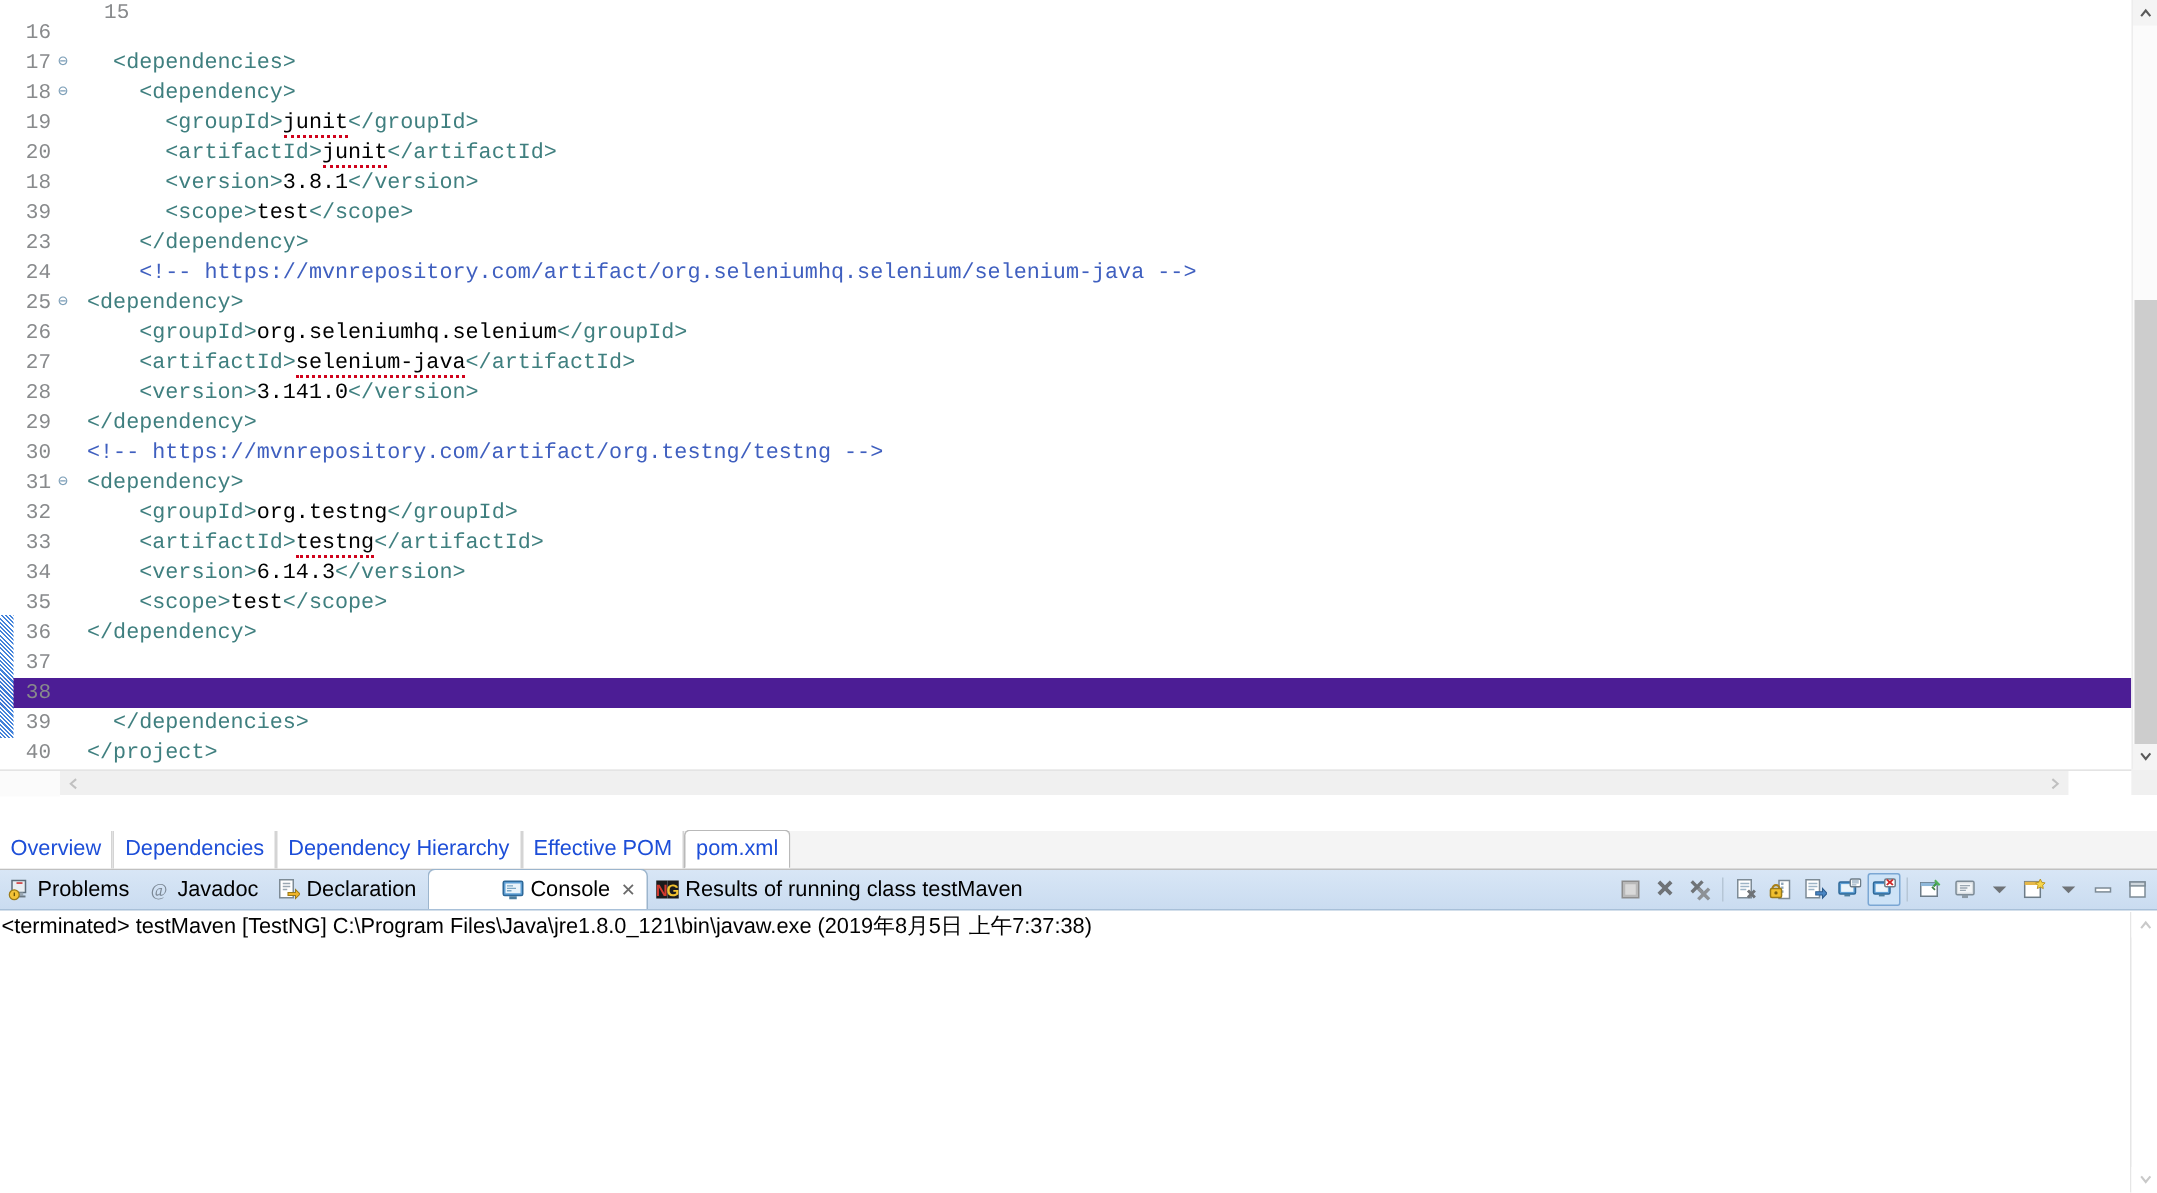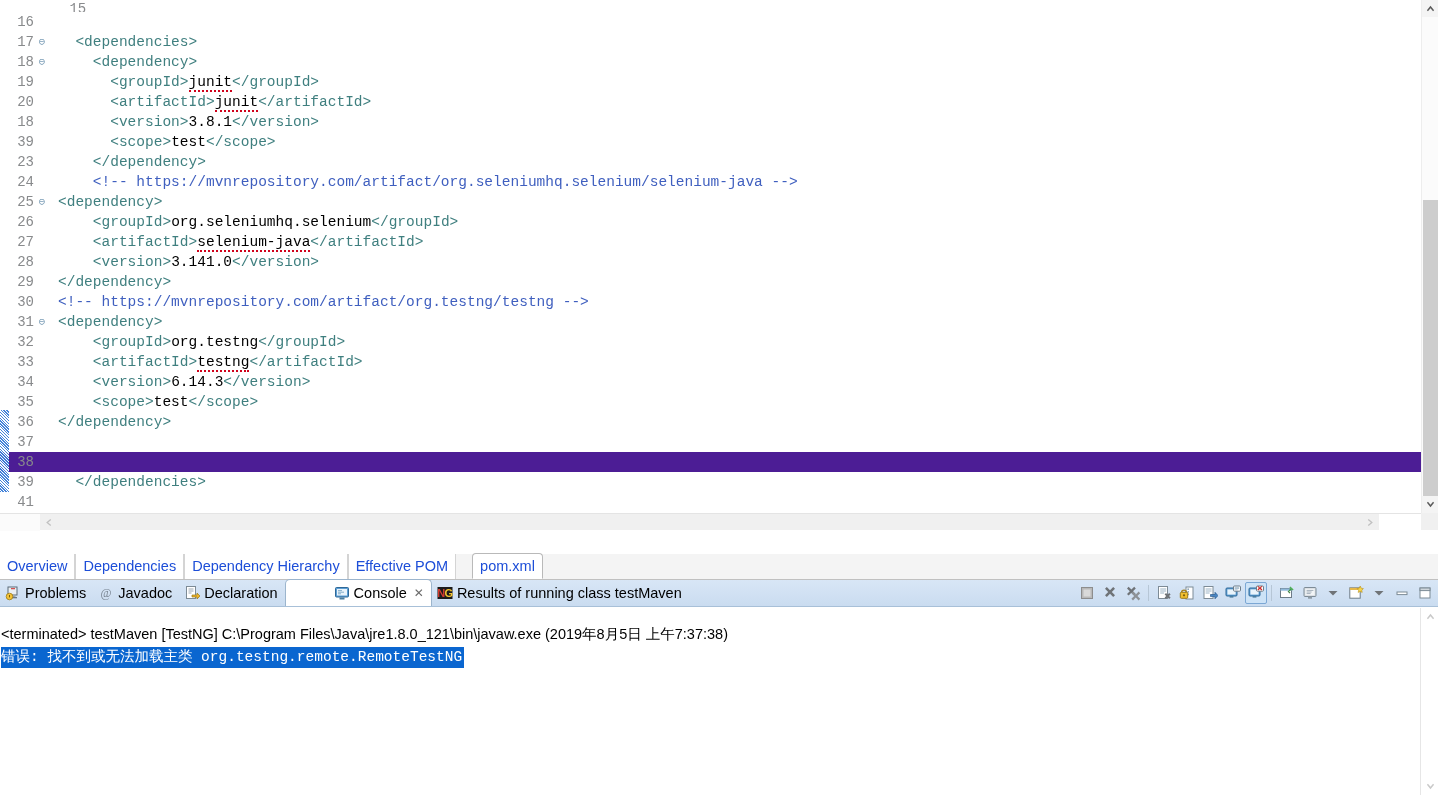--- a/index.html
+++ b/index.html
@@ -122,21 +122,21 @@
     white-space: nowrap;
   }
   .pom-tab:first-child { border-left: none; }
   .pom-tab.active {
     background: #ffffff;
     border: 1px solid #b9b9b9;
     border-bottom: 1px solid #ffffff;
     border-top-left-radius: 4px;
     border-top-right-radius: 4px;
     height: 26px; line-height: 25px;
-    position: relative; z-index: 3; margin-left: 16px;
+    position: relative; z-index: 3;
   }
 
   
   #bottom-view {
     position: absolute; left: 0; top: 580px; width: 1438px; height: 215px;
     background: #ffffff;
   }
   #console-tabbar {
     position: relative;
     height: 27px;
@@ -183,21 +183,21 @@
     width: 1px; height: 16px; background: #b6c6d6; margin: 0 3px;
   }
 
   
   #console-body {
     position: absolute; left: 0; top: 28px; right: 0; bottom: 0;
     background: #ffffff;
   }
   #console-text {
     position: absolute; left: 0; top: 0; right: 19px; bottom: 0;
-    overflow: hidden; padding: 16px 0 0 1px;
+    overflow: hidden; padding: 0 0 0 1px;
   }
   .cline {
     height: 21px; line-height: 21px;
     font-size: 14.5px;
     white-space: pre;
     color: #000;
     font-family: "Liberation Sans", sans-serif;
   }
   .cline.selected {
     background: #0a66d0;
@@ -245,20 +245,21 @@
         <div class="code-line"><span class="ln">30</span><span class="fold-empty"></span><span class="code-text"><span class="cmt">&lt;!-- https://mvnrepository.com/artifact/org.testng/testng --&gt;</span></span></div>
         <div class="code-line"><span class="ln">31</span><span class="fold">⊖</span><span class="code-text"><span class="tag">&lt;dependency&gt;</span></span></div>
         <div class="code-line"><span class="ln">32</span><span class="fold-empty"></span><span class="code-text"><span class="tag">    &lt;groupId&gt;</span><span class="txt">org.testng</span><span class="tag">&lt;/groupId&gt;</span></span></div>
         <div class="code-line"><span class="ln">33</span><span class="fold-empty"></span><span class="code-text"><span class="tag">    &lt;artifactId&gt;</span><span class="txt spell">testng</span><span class="tag">&lt;/artifactId&gt;</span></span></div>
         <div class="code-line"><span class="ln">34</span><span class="fold-empty"></span><span class="code-text"><span class="tag">    &lt;version&gt;</span><span class="txt">6.14.3</span><span class="tag">&lt;/version&gt;</span></span></div>
         <div class="code-line"><span class="ln">35</span><span class="fold-empty"></span><span class="code-text"><span class="tag">    &lt;scope&gt;</span><span class="txt">test</span><span class="tag">&lt;/scope&gt;</span></span></div>
         <div class="code-line"><span class="ln">36</span><span class="fold-empty"></span><span class="code-text"><span class="tag">&lt;/dependency&gt;</span></span></div>
         <div class="code-line"><span class="ln">37</span><span class="fold-empty"></span><span class="code-text"></span></div>
         <div class="code-line current"><span class="ln">38</span><span class="fold-empty"></span><span class="code-text"></span></div>
         <div class="code-line"><span class="ln">39</span><span class="fold-empty"></span><span class="code-text"><span class="tag">  &lt;/dependencies&gt;</span></span></div>
+        <div class="code-line"><span class="ln">40</span><span class="fold-empty"></span><span class="code-text"><span class="tag">&lt;/project&gt;</span></span></div>
         <div class="code-line"><span class="ln">41</span><span class="fold-empty"></span><span class="code-text"></span></div>
       </div>
   </div>
 
   <div id="change-bar"></div>
 
   <div id="v-scroll">
     <div class="sb-arrow sb-up">
       <svg viewBox="0 0 10 10">
           <path d="M5 2 L9 7 L7.8 8 L5 4.6 L2.2 8 L1 7 Z" fill="#5a5a5a"></path>
@@ -453,23 +454,20 @@
             <rect x="3" y="3" width="10" height="10" fill="#ffffff" stroke="#7d8b96"></rect>
             <rect x="3" y="3" width="10" height="2.6" fill="#cfd6dc" stroke="#7d8b96"></rect>
           </svg>
         </div>
       </div>
   </div>
 
   <div id="console-body">
     <div id="console-text">
       <div class="cline">&lt;terminated&gt; testMaven [TestNG] C:\Program Files\Java\jre1.8.0_121\bin\javaw.exe (2019年8月5日 上午7:37:38)</div>
-      <div style="height:21px;line-height:21px;">
-        <span class="cline selected">错误: 找不到或无法加载主类 org.testng.remote.RemoteTestNG</span>
-      </div>
     </div>
     <div id="console-vscroll">
       <div class="sb-arrow sb-up">
         <svg viewBox="0 0 10 10">
             <path d="M5 2 L9 7 L7.8 8 L5 4.6 L2.2 8 L1 7 Z" fill="#c9c9c9"></path>
           </svg>
       </div>
       <div class="sb-arrow sb-down">
         <svg viewBox="0 0 10 10">
             <path d="M5 8 L1 3 L2.2 2 L5 5.4 L7.8 2 L9 3 Z" fill="#c9c9c9"></path>

